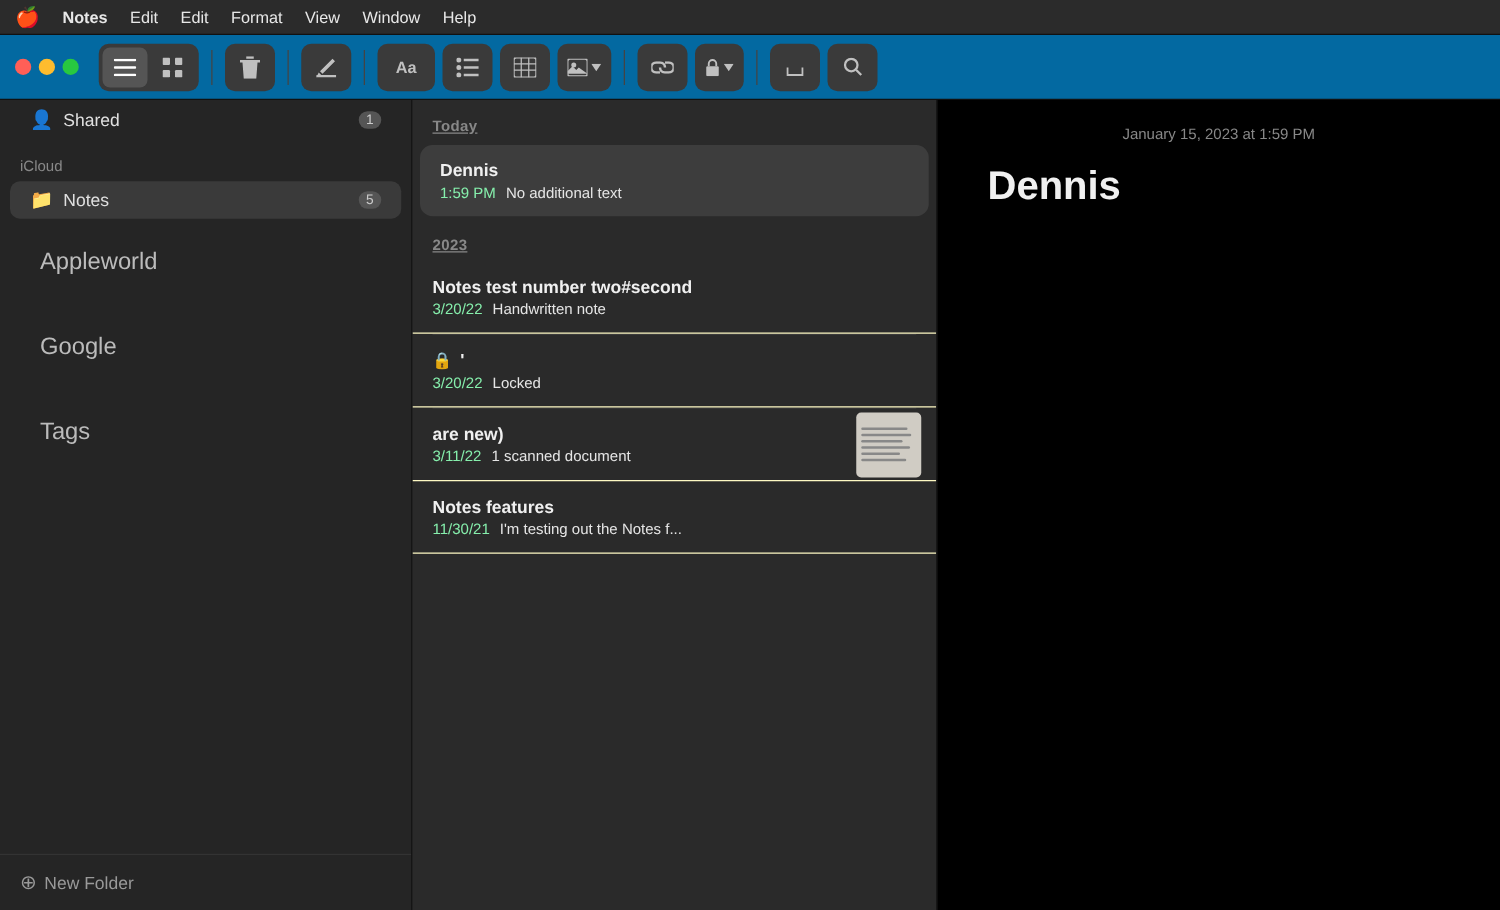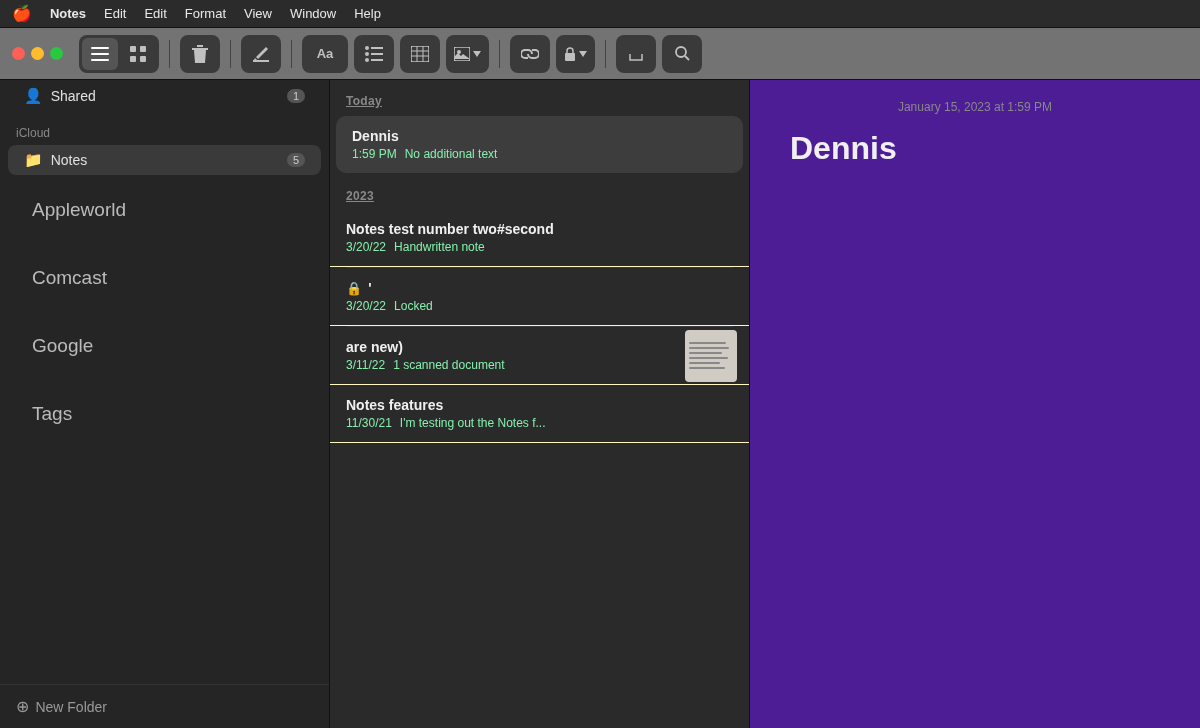--- a/index.html
+++ b/index.html
@@ -30,21 +30,21 @@
 
     
     .app-container {
       display: flex;
       flex-direction: column;
       height: calc(728px - 28px);
     }
 
     
     .toolbar {
-      background: #737373;
+      background: #0369a1;
       height: 52px;
       display: flex;
       align-items: center;
       padding: 0 12px;
       gap: 6px;
       border-bottom: 1px solid #111;
     }
     .toolbar-group {
       display: flex;
       align-items: center;
@@ -202,21 +202,21 @@
       margin-bottom: 3px;
     }
     .note-item-meta {
       font-size: 12px;
       color: #999;
       display: flex;
       align-items: center;
       gap: 8px;
     }
     .note-item-date { color: #86efac; font-size: 12px; }
-    .note-item-preview { color: #86efac; font-size: 12px; }
+    .note-item-preview { color: #e5e5e5; font-size: 12px; }
     .note-item-thumb {
       position: absolute;
       right: 12px;
       top: 50%;
       transform: translateY(-50%);
       width: 52px;
       height: 52px;
       background: #d0ccc4;
       border-radius: 4px;
       display: flex;
@@ -238,21 +238,21 @@
     }
     .note-divider {
       height: 1px;
       background: #3a3a3a;
       margin: 0 16px;
     }
 
     
     .note-detail {
       flex: 1;
-      background: #4c1d95;
+      background: #000000;
       display: flex;
       flex-direction: column;
       padding: 20px 40px;
       overflow-y: auto;
     }
     .note-detail-date {
       font-size: 12px;
       color: #888;
       text-align: center;
       margin-bottom: 16px;
@@ -411,21 +411,20 @@
 
       <div class="sidebar-section-label">iCloud</div>
 
       <div class="sidebar-item active">
         <span class="sidebar-item-icon">📁</span>
         <span class="sidebar-item-label">Notes</span>
         <span class="sidebar-item-badge">5</span>
       </div>
 
       <div class="sidebar-plain-item">Appleworld</div>
-      <div class="sidebar-plain-item">Comcast</div>
       <div class="sidebar-plain-item">Google</div>
 
       <div class="sidebar-plain-item">Tags</div>
 
       <div style="flex:1;"></div>
       <div class="sidebar-footer">
         <div class="sidebar-new-folder">
           <span style="font-size:16px;">⊕</span>
           <span>New Folder</span>
         </div>

